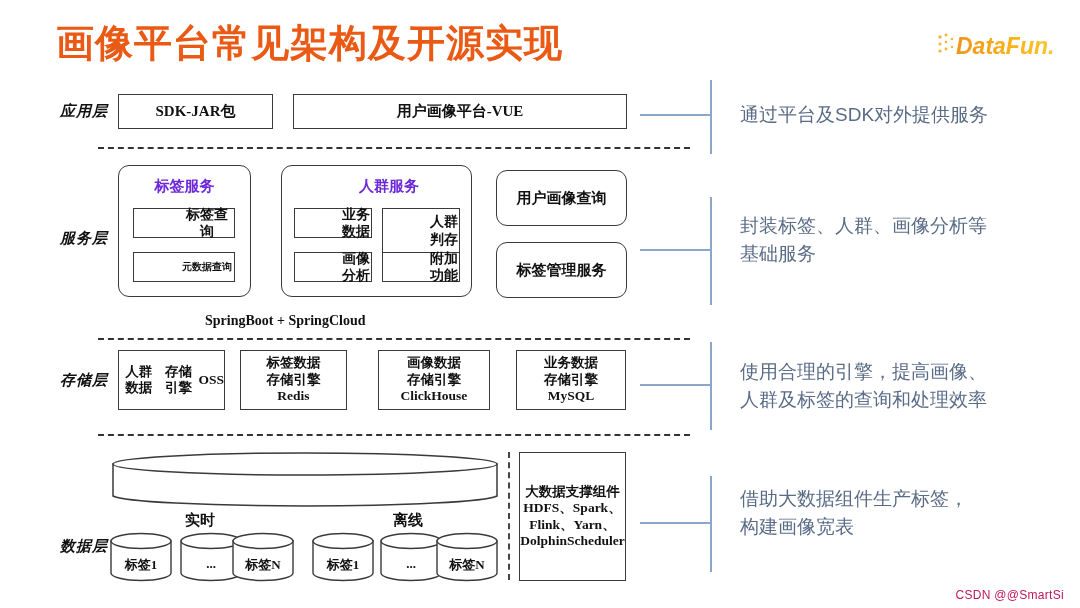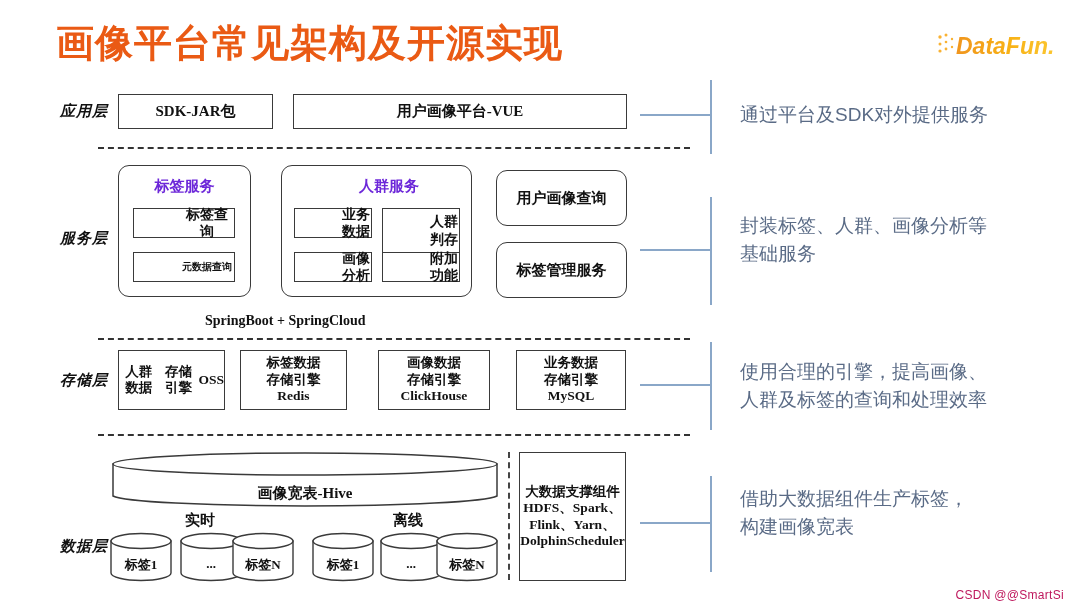--- a/index.html
+++ b/index.html
@@ -165,21 +165,20 @@
   <span>业务数据</span>
   <span>存储引擎</span>
   <span>MySQL</span>
 </div>
 
 <div class="cyl" style="left:112px;top:452px;width:386px;height:56px">
   <svg width="386" height="56" viewBox="0 0 386 56">
     <path d="M1,12 L1,44 A193,11 0 0 0 385,44 L385,12 Z" fill="#ffffff" stroke="#3a3a3a" stroke-width="1.5"></path>
     <ellipse cx="193" cy="12" rx="192" ry="11" fill="#ffffff" stroke="#3a3a3a" stroke-width="1.5"></ellipse>
   </svg>
-  <div class="cyl-label" style="top:32px;font-size:15px">画像宽表-Hive</div>
 </div>
 
 <div class="stream-label" style="left:160px;top:511px;width:80px">实时</div>
 <div class="stream-label" style="left:368px;top:511px;width:80px">离线</div>
 
 <div class="cyl" style="left:110px;top:533px;width:62px;height:48px">
   <svg width="62" height="48" viewBox="0 0 62 48">
     <path d="M1,8 L1,40 A30,7.5 0 0 0 61,40 L61,8 Z" fill="#fff" stroke="#3a3a3a" stroke-width="1.4"></path>
     <ellipse cx="31" cy="8" rx="30" ry="7.5" fill="#fff" stroke="#3a3a3a" stroke-width="1.4"></ellipse>
   </svg>

